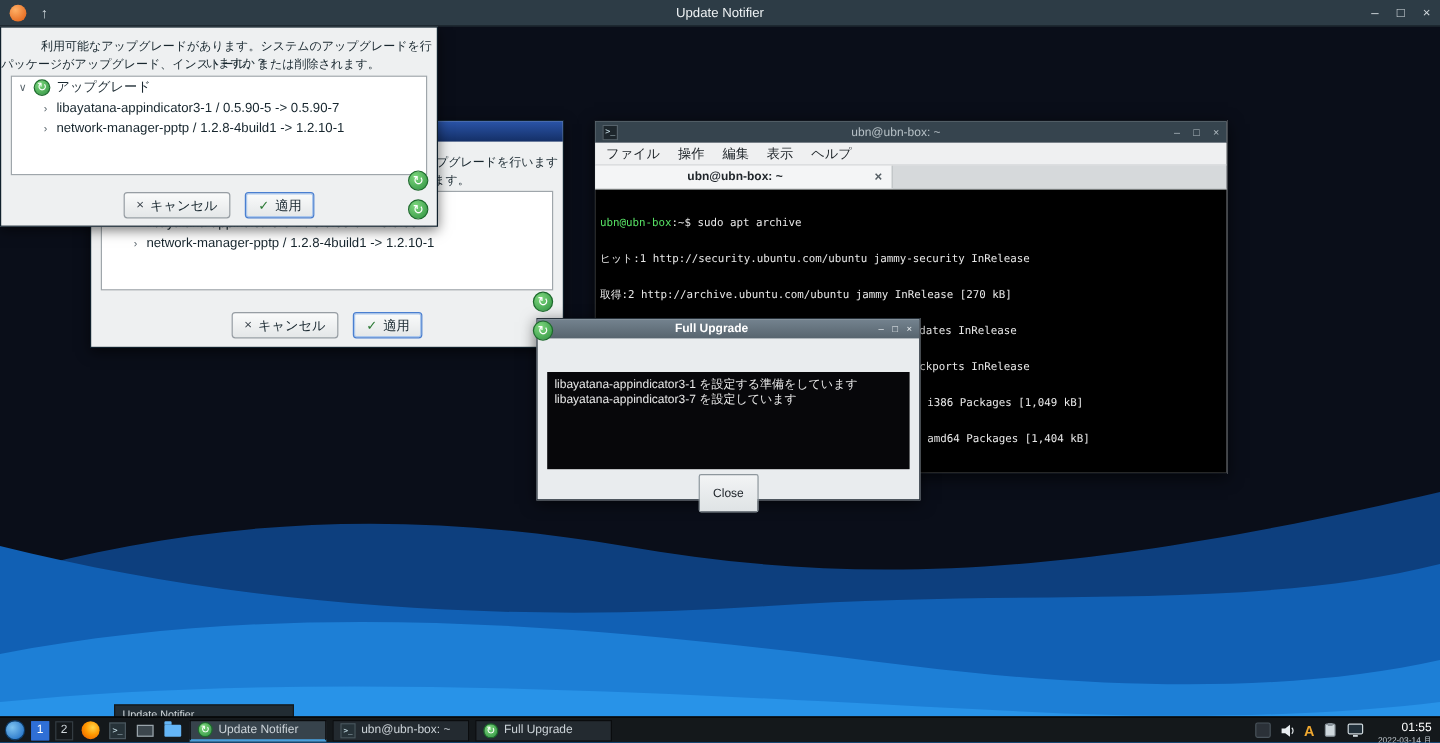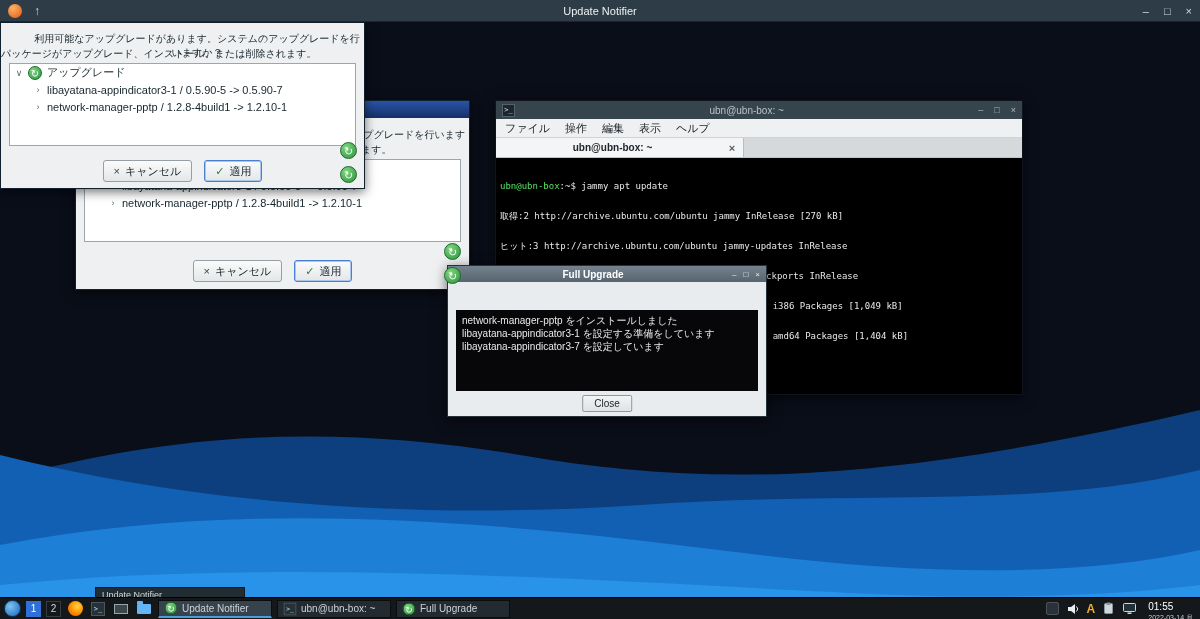--- a/index.html
+++ b/index.html
@@ -79,21 +79,21 @@
 
   
   .fu { position:absolute; left:447px; top:265px; width:320px; height:152px; z-index:8;
         background:#e9ecee; border:1px solid #27313a; box-shadow:0 3px 12px rgba(0,0,0,.6); }
   .fu-titlebar { height:16px; background:linear-gradient(#74838f,#57646e); display:flex; align-items:center; padding:0 6px; }
   .fu-title { flex:1; text-align:center; font-size:10px; font-weight:bold; color:#fff; }
   .fu-ctl { display:flex; gap:7px; font-size:8px; color:#e8edf0; }
   .fu-msg { position:absolute; top:27px; left:0; right:0; text-align:center; font-size:11px; color:#16222a; }
   .fu-log { position:absolute; left:8px; right:8px; top:44px; height:81px; background:#07070a;
             color:#e9e9e9; font-size:10px; line-height:13px; padding:4px 6px; overflow:hidden; white-space:nowrap; }
-  .fu-close { position:absolute; left:50%; transform:translateX(-50%); top:129px; height:17px; padding:0 11px;
+  .fu-close { position:absolute; left:50%; transform:translateX(-50%); top:129px; height:32px; padding:0 11px;
               background:linear-gradient(#f2f4f5,#dfe3e5); border:1px solid #8e979d; border-radius:2px;
               font-size:10px; color:#20262b; display:flex; align-items:center; cursor:default; }
 
   
   .tooltip { position:absolute; left:95px; top:587px; width:150px; height:15px; z-index:15;
              background:#222c33; border:1px solid #11181d; color:#cfd6da; font-size:9px;
              display:flex; align-items:center; padding:0 6px; white-space:nowrap; overflow:hidden; }
 
   
   .taskbar { position:absolute; left:0; bottom:0; width:100%; height:22px; background:#14181b;
@@ -112,21 +112,21 @@
   .folder-ico { width:14px; height:10px; background:#64b5f6; border-radius:1px; position:relative; }
   .folder-ico::before { content:""; position:absolute; top:-3px; left:0; width:6px; height:3px;
                         background:#64b5f6; border-radius:1px 1px 0 0; }
   .task { width:114px; height:18px; background:#232a30; border:1px solid #0a0c0e; display:flex; align-items:center;
           gap:4px; padding:0 5px; font-size:10px; color:#ccd3d8; overflow:hidden; white-space:nowrap; cursor:default; }
   .task.active { background:#37434c; border-bottom:2px solid #4a9edb; }
   .task .upd-icon, .task .tl-ico { transform:scale(0.9); }
   .tray { margin-left:auto; display:flex; align-items:center; gap:7px; }
   .tray-sq { width:13px; height:13px; background:#2b3138; border:1px solid #49535b; border-radius:2px; }
   .im-ico { font-size:12px; font-weight:bold; color:#f0a830; }
-  .clock { line-height:1; margin:5px 3px 0 4px; }
+  .clock { text-align:right; line-height:1; margin:5px 3px 0 4px; }
   .clock .t { font-size:10px; color:#ffffff; }
   .clock .d { font-size:7px; color:#c3cbd1; margin-top:2px; }
 </style>
 </head>
 <body>
 
 <div id="screen">
 
   <div class="desktop">
     <svg width="1200" height="619" viewBox="0 0 1200 619" preserveAspectRatio="none">
@@ -234,21 +234,22 @@
       <span>表示</span>
       <span>ヘルプ</span>
     </div>
     <div class="term-tabbar">
       <div class="term-tab">
         <span class="lbl">ubn@ubn-box: ~</span>
         <span class="tab-close">×</span>
       </div>
     </div>
     <div class="term-screen">
-      <div class="tline"><span class="prompt">ubn@ubn-box</span><span>:~$ jammy apt update</span></div>
+      <div class="tline"><span class="prompt">ubn@ubn-box</span><span>:~$ sudo apt archive</span></div>
+      <div class="tline">ヒット:1 http://security.ubuntu.com/ubuntu jammy-security InRelease</div>
       <div class="tline">取得:2 http://archive.ubuntu.com/ubuntu jammy InRelease [270 kB]</div>
       <div class="tline">ヒット:3 http://archive.ubuntu.com/ubuntu jammy-updates InRelease</div>
       <div class="tline">ヒット:4 http://archive.ubuntu.com/ubuntu jammy-backports InRelease</div>
       <div class="tline">取得:5 http://archive.ubuntu.com/ubuntu jammy/main i386 Packages [1,049 kB]</div>
       <div class="tline">取得:6 http://archive.ubuntu.com/ubuntu jammy/main amd64 Packages [1,404 kB]</div>
       
       
       
       
       
@@ -266,21 +267,20 @@
   <div class="fu">
     <div class="fu-titlebar">
       <span class="fu-title">Full Upgrade</span>
       <span class="fu-ctl">
         <span>–</span>
         <span>□</span>
         <span>×</span>
       </span>
     </div>
     <div class="fu-log">
-      <div>network-manager-pptp をインストールしました</div>
       <div>libayatana-appindicator3-1 を設定する準備をしています</div>
       <div>libayatana-appindicator3-7 を設定しています</div>
     </div>
     <div class="fu-close">Close</div>
   </div>
 
   <div class="tooltip">Update Notifier</div>
 
   <div class="taskbar">
     <span class="menu-ico"></span>

